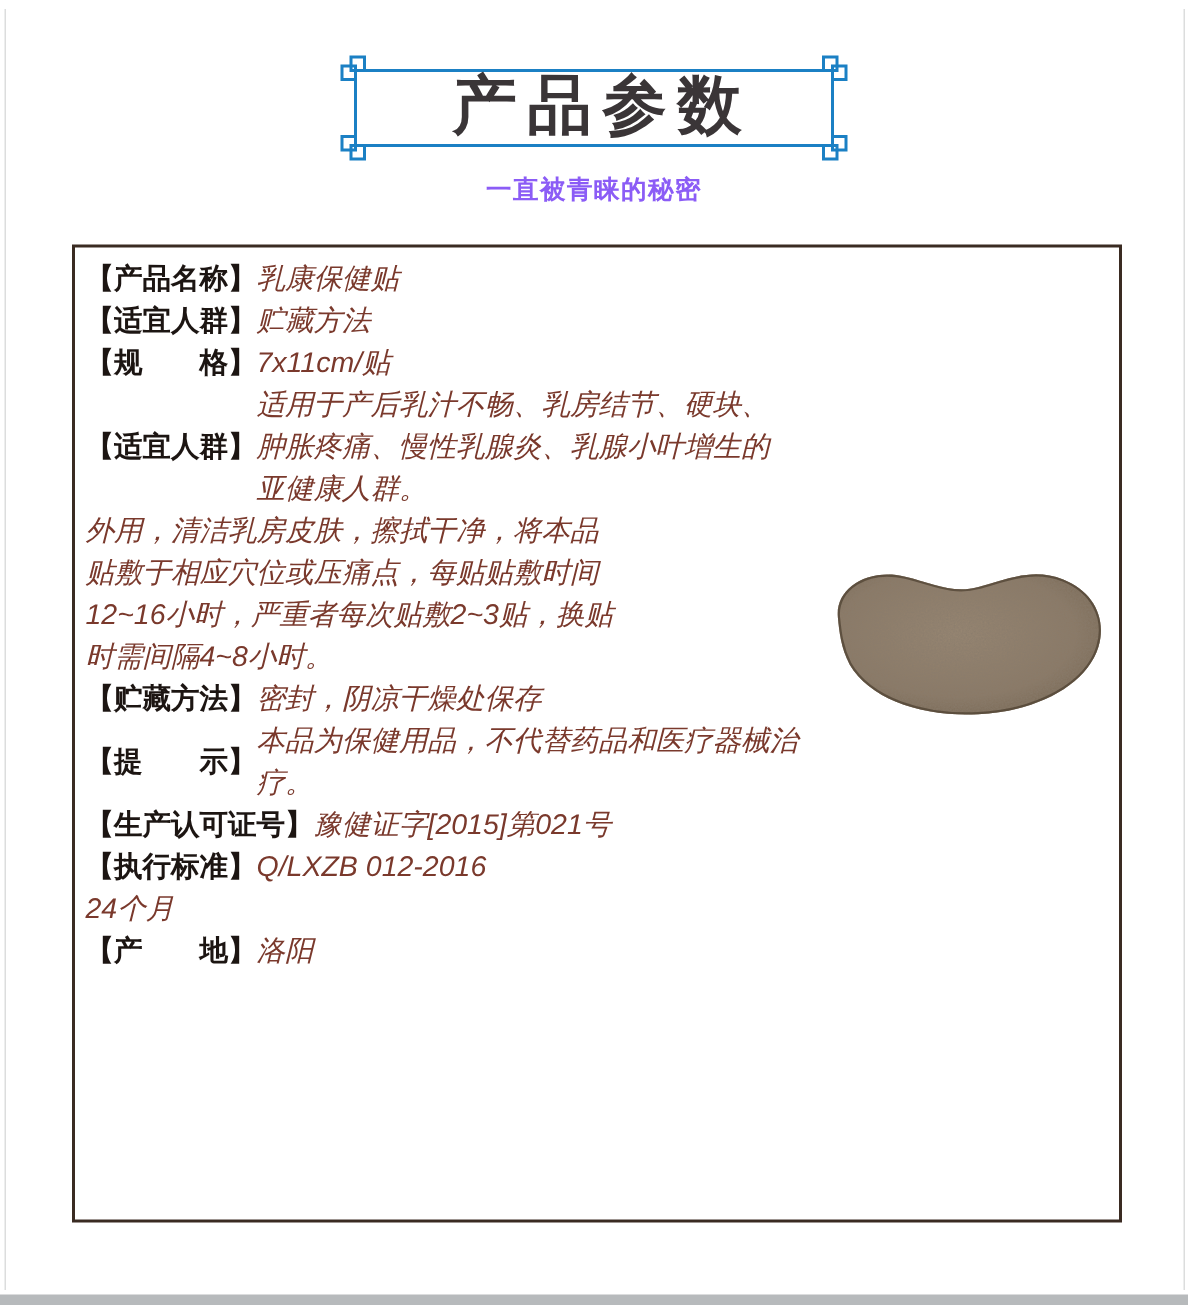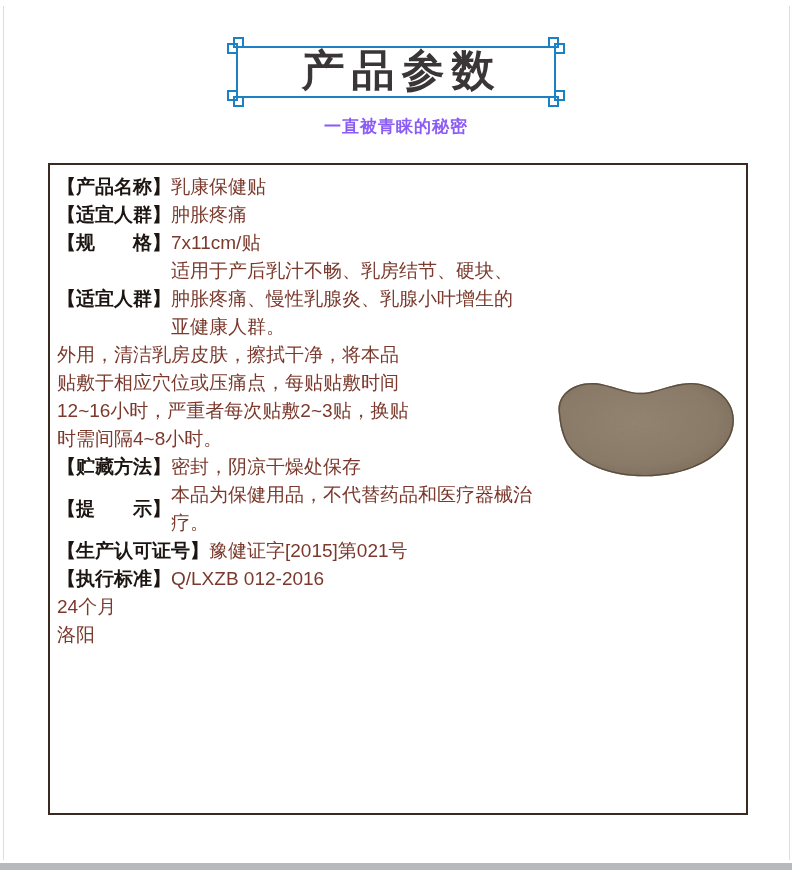--- a/index.html
+++ b/index.html
@@ -50,21 +50,21 @@
     padding: 8px 6px 0 7px;
   }
   .spec-row { display: flex; align-items: center; }
   .spec-label {
     flex: 0 0 auto;
     font-size: 19px; font-weight: bold;
     line-height: 28px;
     color: var(--label_color, #1c1512);
     white-space: pre;
   }
-  .spec-value { flex: 1 1 auto; }
+  .spec-value { flex: 1 1 auto; font-style: italic; }
   .spec-line {
     font-size: 19px; line-height: 28px;
     color: var(--value_color, #7a392c);
     white-space: pre;
   }
   .spec-line.indent { padding-left: 30px; }
 
   
   .patch {
     position: absolute;
@@ -108,21 +108,21 @@
   <div id="spec-rows">
       <div class="spec-row">
         <span class="spec-label">【产品名称】</span>
         <div class="spec-value">
           <div class="spec-line">乳康保健贴</div>
         </div>
       </div>
       <div class="spec-row">
         <span class="spec-label">【适宜人群】</span>
         <div class="spec-value">
-          <div class="spec-line">肿胀疼痛</div>
+          <div class="spec-line">贮藏方法</div>
         </div>
       </div>
       <div class="spec-row">
         <span class="spec-label">【规　　格】</span>
         <div class="spec-value">
           <div class="spec-line">7x11cm/贴</div>
         </div>
       </div>
       <div class="spec-row">
         <span class="spec-label">【适宜人群】</span>
@@ -164,20 +164,21 @@
         <div class="spec-value">
           <div class="spec-line">Q/LXZB 012-2016</div>
         </div>
       </div>
       <div class="spec-row">
         <div class="spec-value">
           <div class="spec-line">24个月</div>
         </div>
       </div>
       <div class="spec-row">
+        <span class="spec-label">【产　　地】</span>
         <div class="spec-value">
           <div class="spec-line">洛阳</div>
         </div>
       </div>
     </div>
 
   <svg class="patch" viewBox="0 0 205 125" aria-hidden="true">
     <defs>
       <clipPath id="beanclip">
         <path d="M16 52 C14 32 36 18 62 24 C80 28 94 36 112 31 C134 25 150 18 170 26 C190 34 200 52 194 72 C186 98 152 116 112 118 C74 120 38 108 24 84 C18 72 17 62 16 52 Z"></path>

